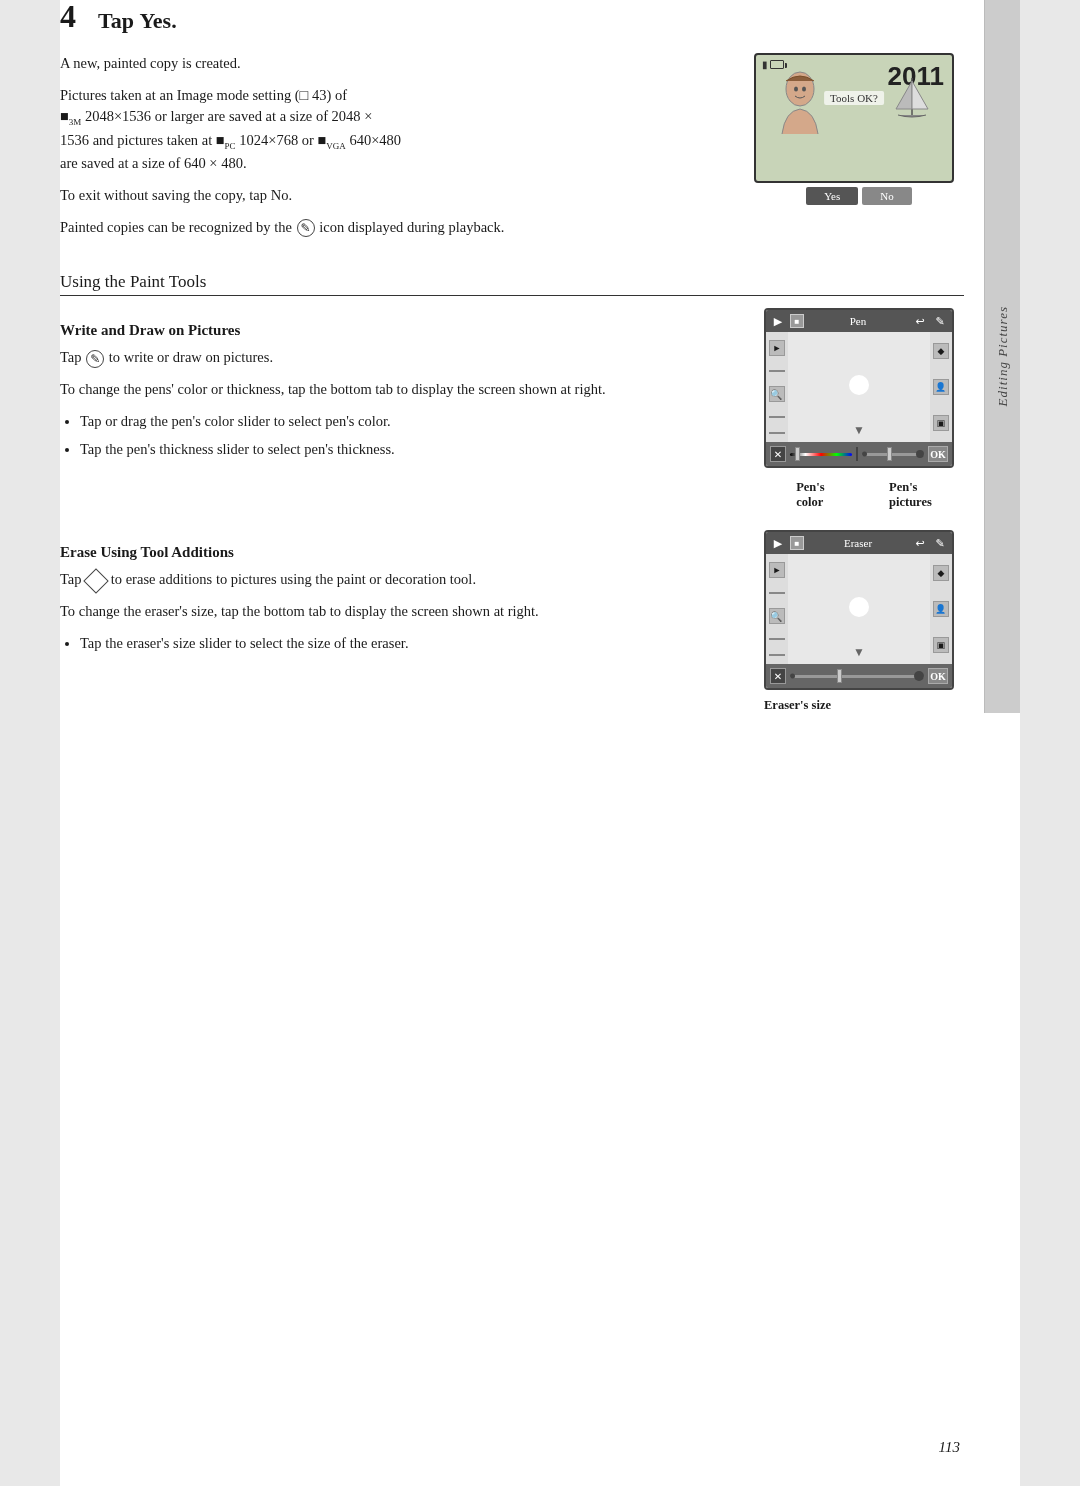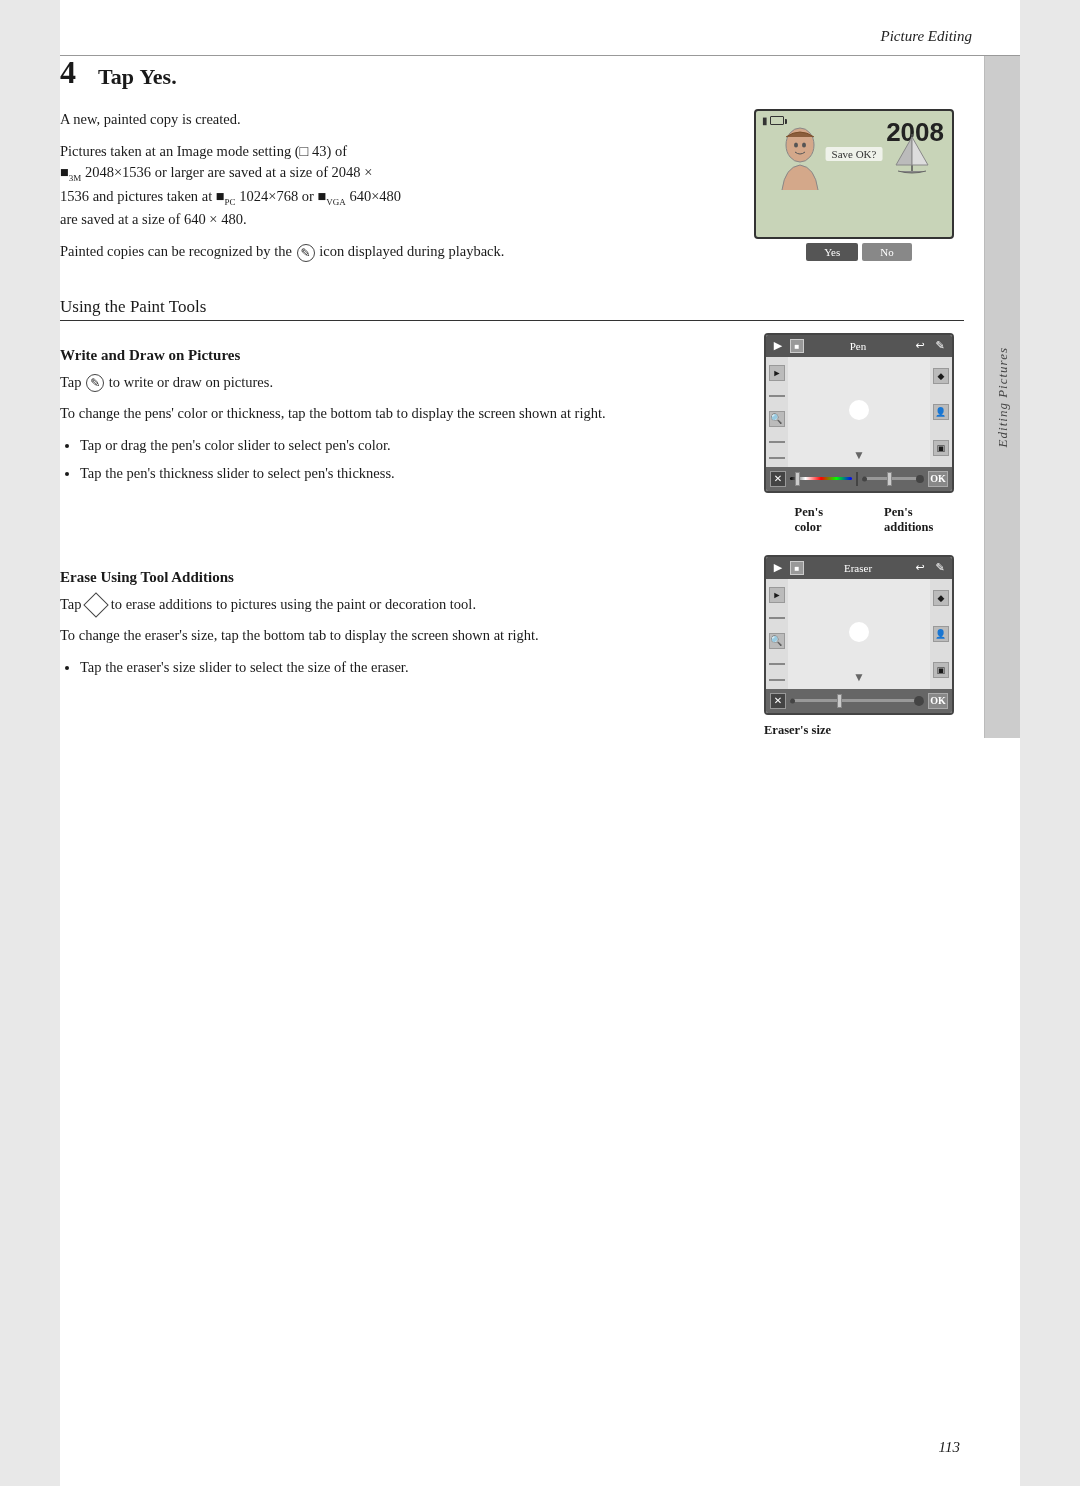--- a/index.html
+++ b/index.html
@@ -336,54 +336,52 @@
       padding: 4px 4px;
       background: #666;
       gap: 4px;
     }
   </style>
 </head>
 <body>
 
 <div class="page">
 
-  <div class="header">
-    <span class="header-title">Picture Editing</span>
-  </div>
 
   <div style="display:flex;">
     <div class="main-content">
 
       <div style="margin-bottom: 0;">
         <div class="step-header">
           <span class="step-number">4</span>
           <span class="step-title">Tap <b>Yes</b>.</span>
         </div>
 
         <div class="step-content">
           <div class="step-text">
             <p class="para">A new, painted copy is created.</p>
             <p class="para">
               Pictures taken at an <b>Image mode</b> setting (□ 43) of<br>
               <b>■<sub style="font-size:9px;">3M</sub> 2048×1536</b> or larger are saved at a size of 2048 ×<br>
               1536 and pictures taken at <b>■<sub style="font-size:9px;">PC</sub> 1024×768</b> or <b>■<sub style="font-size:9px;">VGA</sub> 640×480</b><br>
               are saved at a size of 640 × 480.
             </p>
+            <p class="para">To exit without saving the copy, tap <b>No</b>.</p>
             <p class="para">Painted copies can be recognized by the <span class="icon-pen">✎</span> icon displayed during playback.</p>
           </div>
 
           <div style="flex-shrink:0; width:210px;">
             <div class="camera-screen-top">
 
               <div style="position:absolute;top:4px;left:6px;display:flex;align-items:center;gap:2px;">
                 <span style="font-size:10px;color:#333;">▮</span>
                 <span class="battery-icon"></span>
               </div>
-              <div class="year-display">2008</div>
-              <div class="save-ok-label">Save OK?</div>
+              <div class="year-display">2011</div>
+              <div class="save-ok-label">Tools OK?</div>
 
               <svg class="portrait" viewBox="0 0 60 70">
                 <ellipse cx="30" cy="20" rx="14" ry="17" fill="#d4a88a" stroke="#888" stroke-width="1"></ellipse>
                 <path d="M12 65 Q15 42 30 40 Q45 42 48 65" fill="#d4a88a" stroke="#888" stroke-width="1"></path>
                 <ellipse cx="26" cy="20" rx="2" ry="2.5" fill="#555"></ellipse>
                 <ellipse cx="34" cy="20" rx="2" ry="2.5" fill="#555"></ellipse>
                 <path d="M25 27 Q30 31 35 27" stroke="#555" stroke-width="1" fill="none"></path>
                 <path d="M16 12 Q30 2 44 12" fill="#8B5E3C" stroke="#7a4e2a" stroke-width="1"></path>
               </svg>
 
@@ -465,21 +463,21 @@
                 <div style="position:absolute;left:40%;width:5px;height:14px;background:#ccc;border:1px solid #888;top:0;"></div>
                 <div style="position:absolute;left:0;width:5px;height:5px;background:#444;border-radius:50%;top:50%;transform:translateY(-50%);"></div>
                 <div style="position:absolute;right:0;width:8px;height:8px;background:#444;border-radius:50%;top:50%;transform:translateY(-50%);"></div>
               </div>
               <div class="cam-ok-btn">OK</div>
             </div>
           </div>
 
           <div style="display:flex;justify-content:space-around;margin-top:12px;font-size:12.5px;">
             <div><b>Pen's</b><br><b>color</b></div>
-            <div><b>Pen's</b><br><b>additions</b></div>
+            <div><b>Pen's</b><br><b>pictures</b></div>
           </div>
         </div>
       </div>
 
       <div class="two-column-section" style="margin-top:20px;">
         <div class="text-column">
           <div class="subsection-title">Erase Using Tool Additions</div>
           <p class="para">
             Tap <span class="icon-diamond" style="display:inline-block;width:18px;height:18px;border:1.5px solid #444;transform:rotate(45deg);vertical-align:middle;margin:0 2px;font-size:8px;"></span> to erase additions to pictures using the paint or decoration tool.
           </p>

